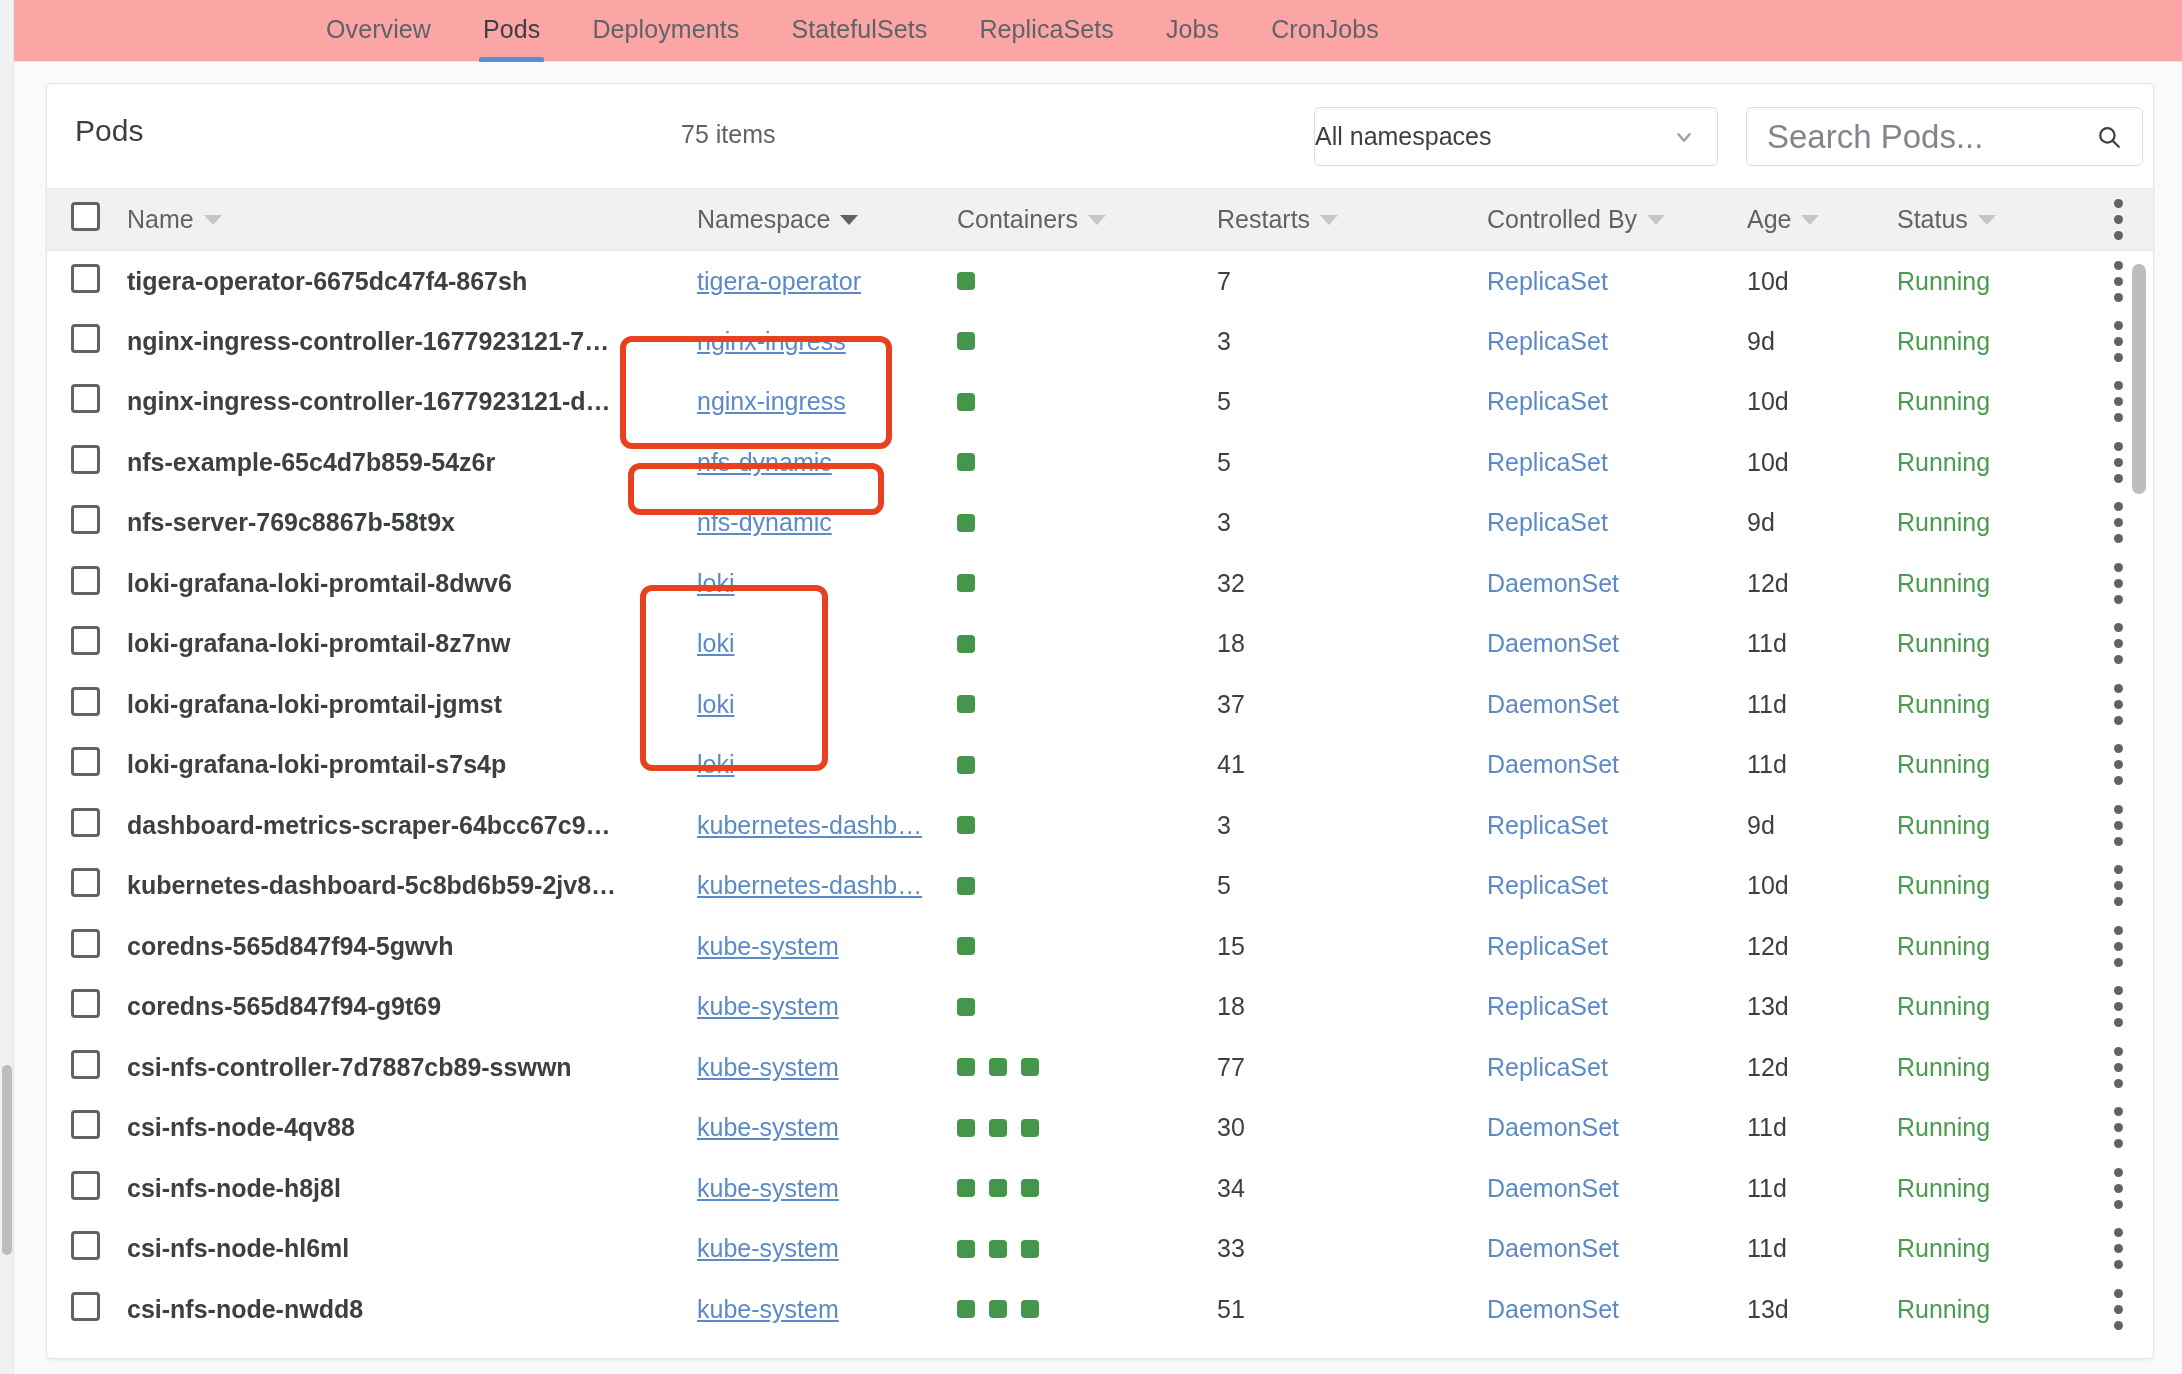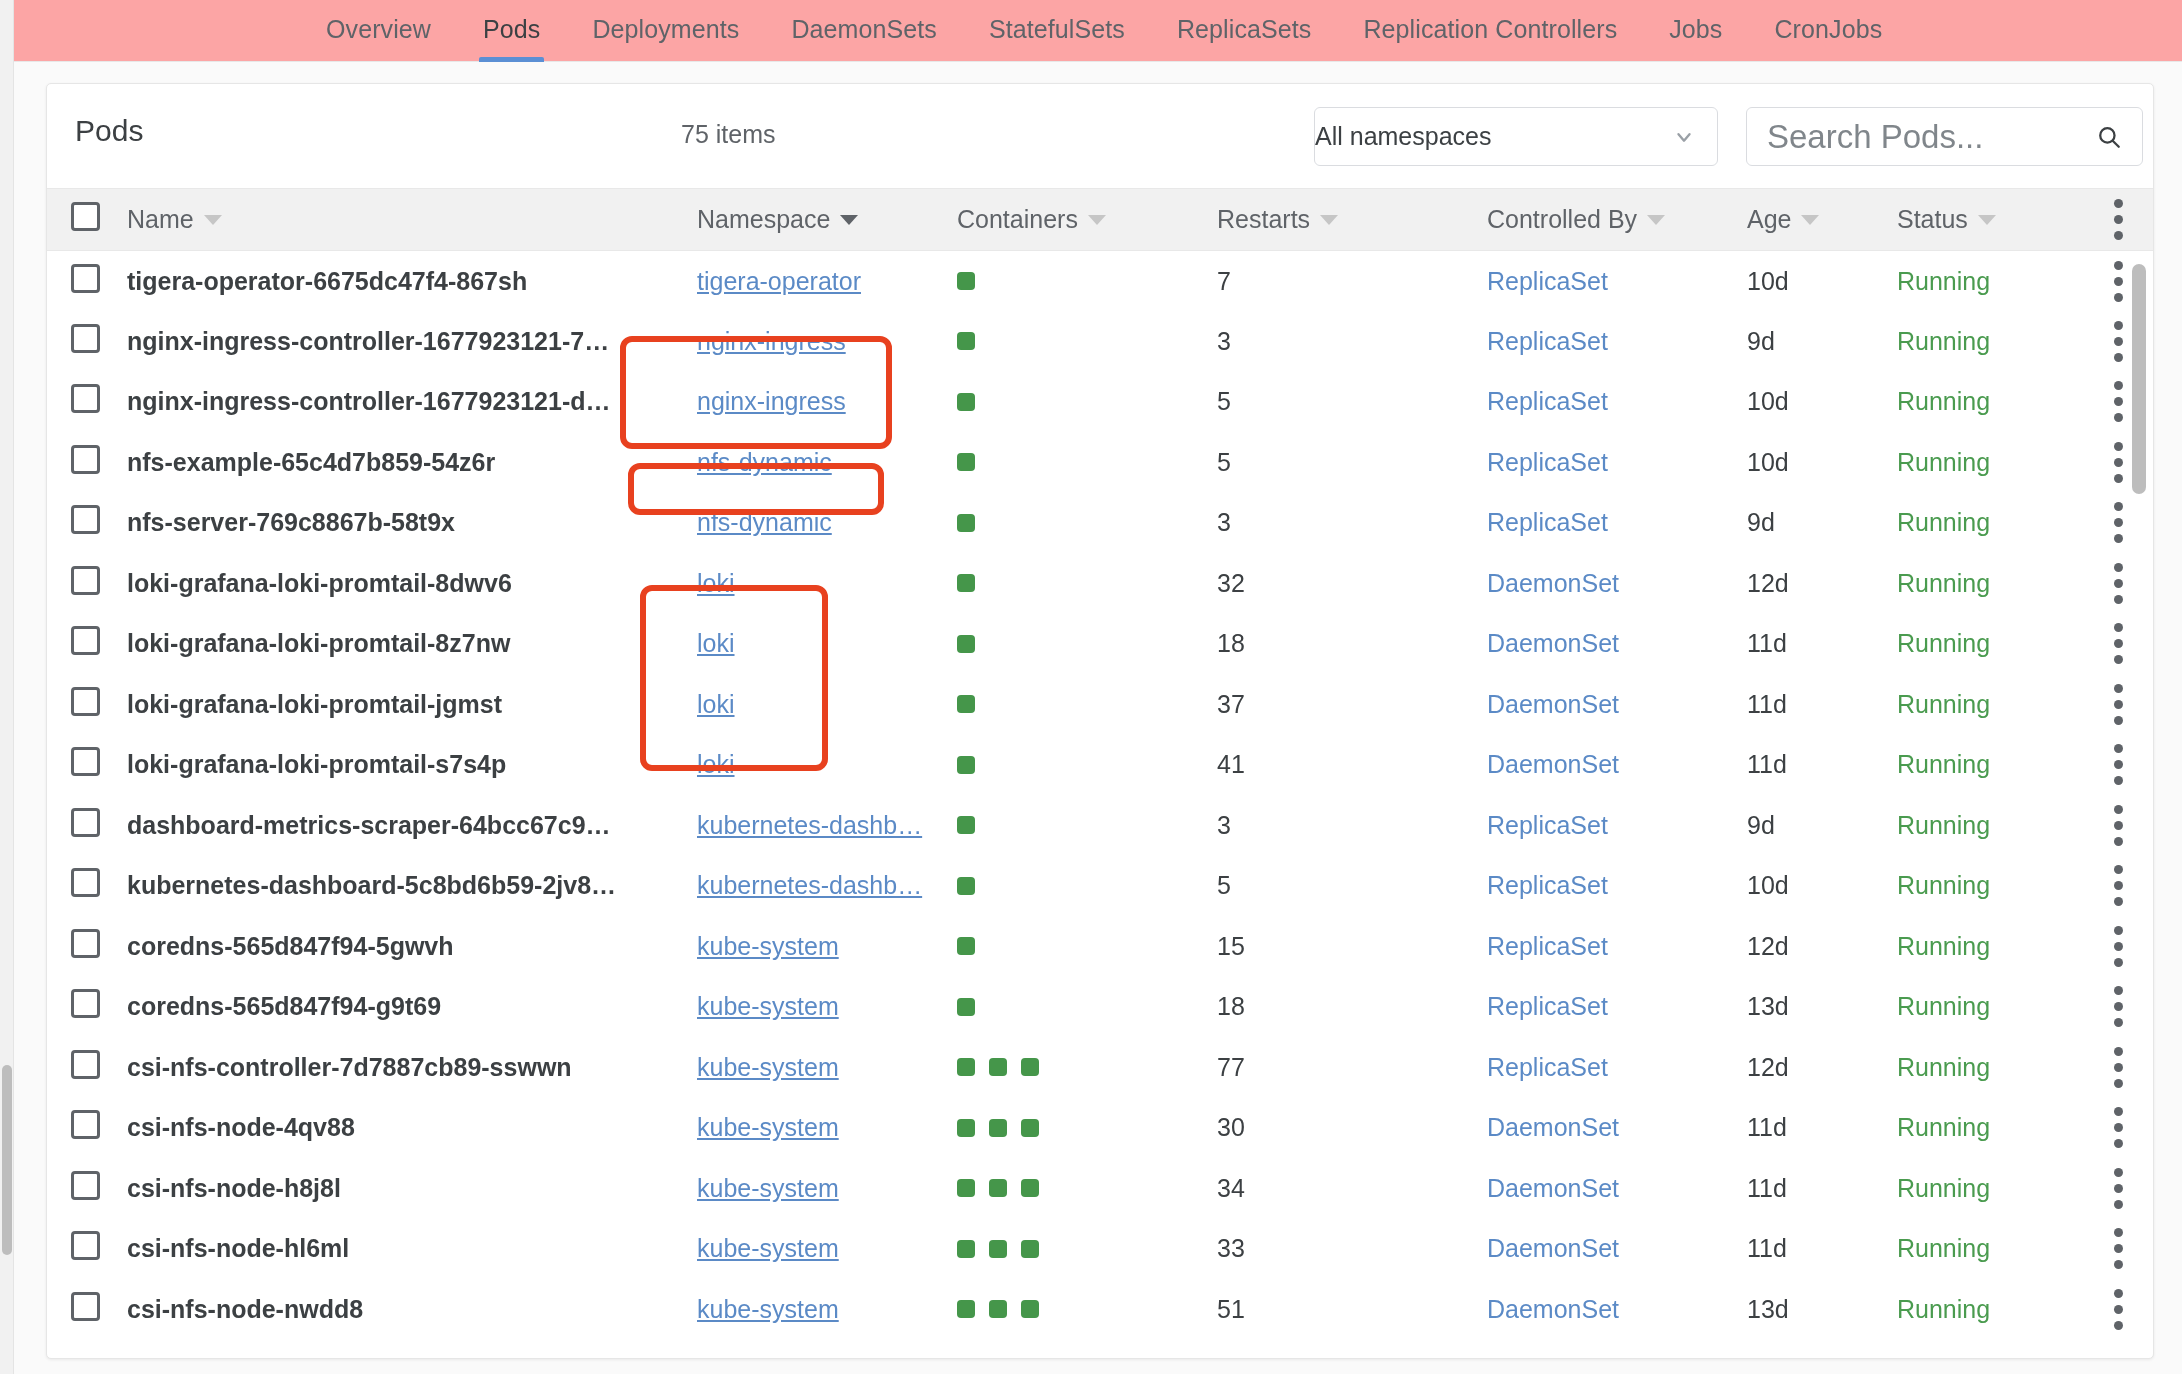--- a/index.html
+++ b/index.html
@@ -182,24 +182,22 @@
 <div id="root">
 
   <div class="page-scrollbar">
     <div class="thumb"></div>
   </div>
 
   <div class="tabbar" id="tabbar">
       <div class="tab"><span>Overview</span></div>
       <div class="tab active"><span>Pods</span></div>
       <div class="tab"><span>Deployments</span></div>
-      <div class="tab"><span>DaemonSets</span></div>
       <div class="tab"><span>StatefulSets</span></div>
       <div class="tab"><span>ReplicaSets</span></div>
-      <div class="tab"><span>Replication Controllers</span></div>
       <div class="tab"><span>Jobs</span></div>
       <div class="tab"><span>CronJobs</span></div>
     </div>
 
   <div class="card">
 
     <div class="card-toolbar">
       <div class="card-title">Pods</div>
       <div class="item-count">75 items</div>
 

